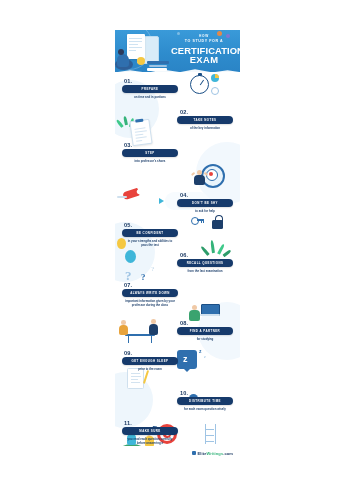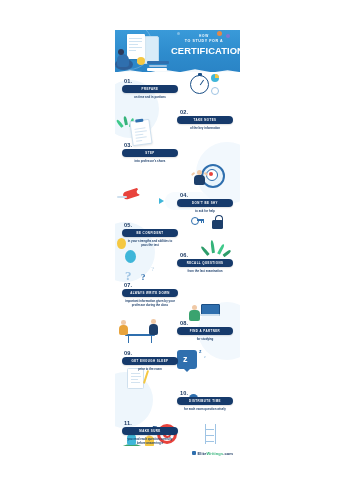--- a/index.html
+++ b/index.html
@@ -165,20 +165,21 @@
         <i style="background:#9fc4e4;width:18px;margin-left:2px;"></i>
         <i style="background:#ffffff;width:20px;"></i>
         <i style="background:#1b4f86;width:16px;margin-left:3px;"></i>
       </div>
     </div>
 
     <div class="hdr-text">
       <div class="hdr-kicker1">HOW</div>
       <div class="hdr-kicker2">TO STUDY FOR A</div>
       <div class="hdr-title">CERTIFICATION</div>
+      <div class="hdr-title2">EXAM</div>
     </div>
 
     <div class="hdr-wave"></div>
   </div>
 
   <div class="body">
 
     <div class="bg-blob" style="left:-14px;top:8px;width:58px;height:58px;background:#eef6fc;"></div>
     <div class="bg-blob" style="right:-18px;top:70px;width:62px;height:62px;background:#f2f8fd;"></div>
     <div class="bg-blob" style="left:-20px;top:150px;width:60px;height:60px;background:#eef6fc;"></div>

